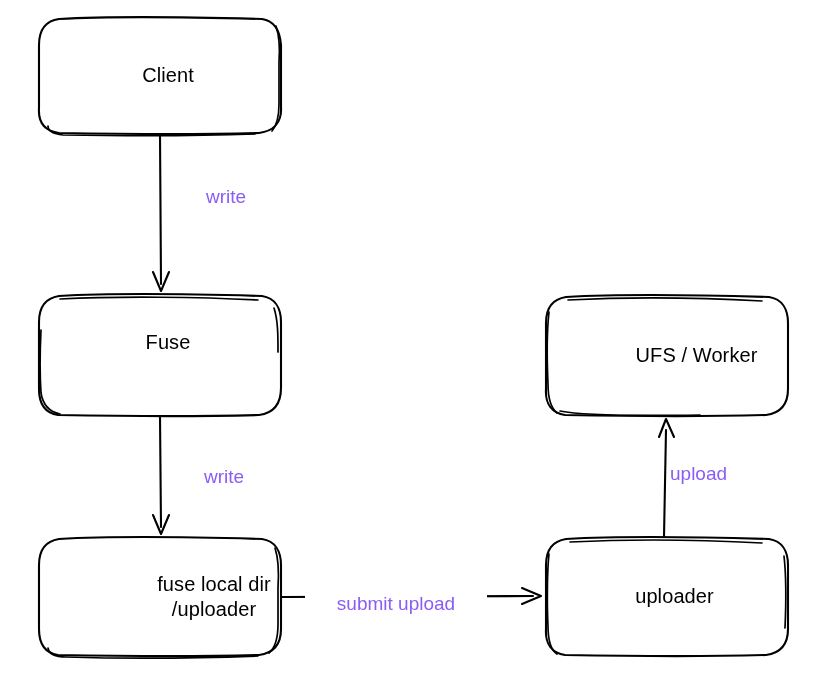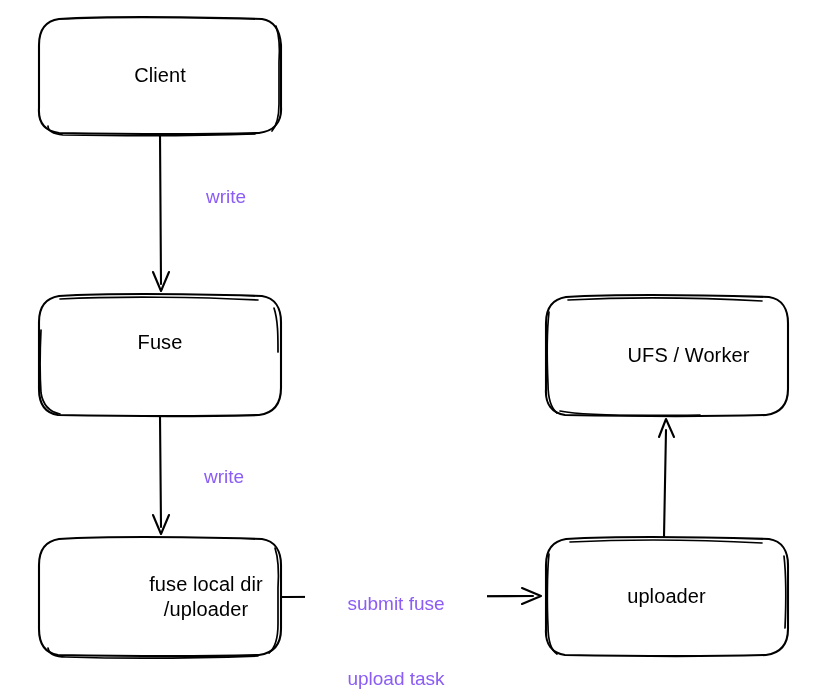--- a/index.html
+++ b/index.html
@@ -62,20 +62,21 @@
     justify-content: center;
     flex-direction: column;
     text-align: center;
     color: #000000;
     font-family: "Liberation Sans", sans-serif;
     font-size: 20px;
     line-height: 25px;
     letter-spacing: 0.1px;
     white-space: pre;
     pointer-events: none;
+    margin-left: 8px;
   }
   .edge-label {
     position: absolute;
     text-align: center;
     color: #8b5cf6;
     background: #ffffff;
     font-family: "Liberation Sans", sans-serif;
     font-size: 19px;
     line-height: 24px;
     white-space: pre;
@@ -227,18 +228,18 @@
 
   <div class="node-label" style="left:545px; top:538px; width:243px; height:117px;">
     <span>uploader</span>
   </div>
 
   <div class="edge-label" style="left:176px; top:185px; width:100px;">write</div>
 
   <div class="edge-label" style="left:174px; top:465px; width:100px;">write</div>
 
   <div class="edge-label two-line" style="left:305px; top:541px; width:182px;">
-    <div>submit fuse</div>
-    <div>upload task</div>
-  </div>
-
+    <div>submit upload</div>
+  </div>
+
+  <div class="edge-label" style="left:670px; top:462px; width:110px; text-align:left;">upload</div>
 
 </div>
 
 </body></html>

